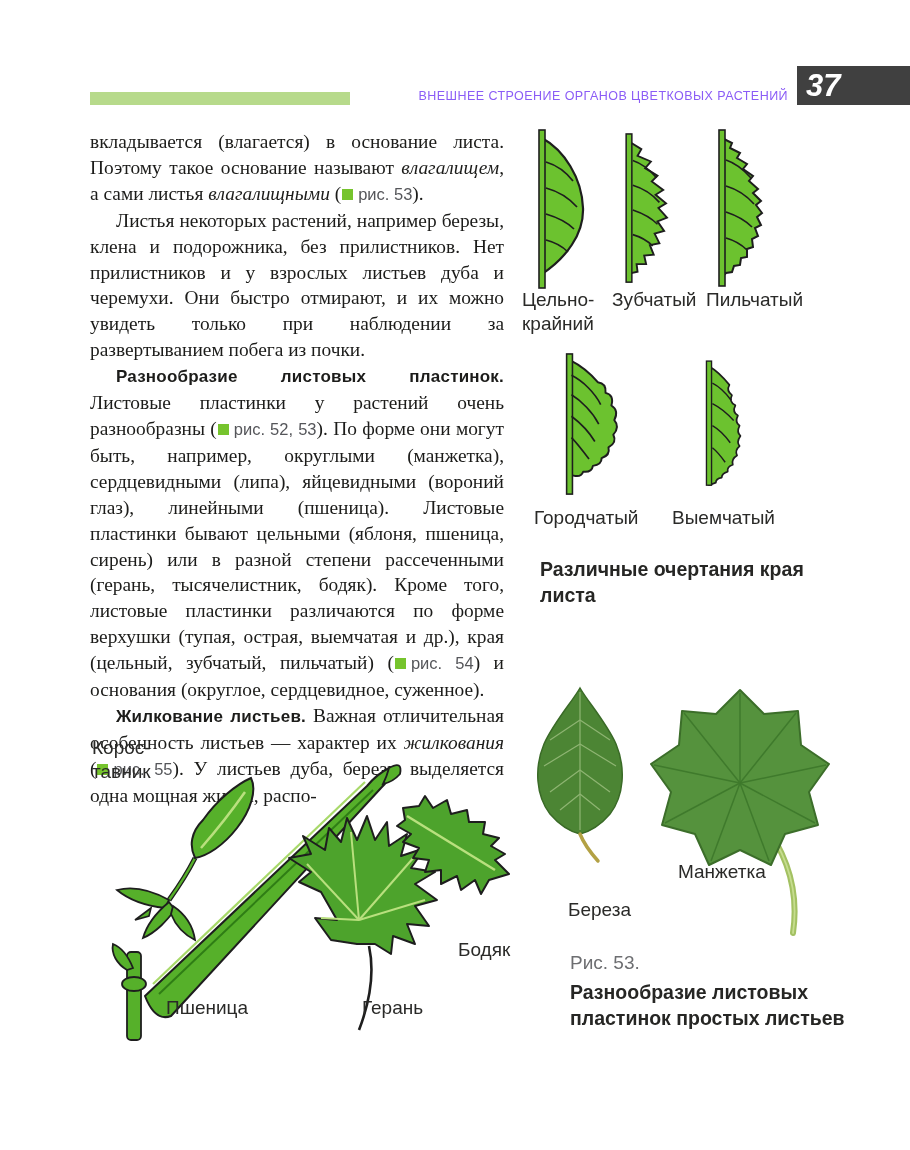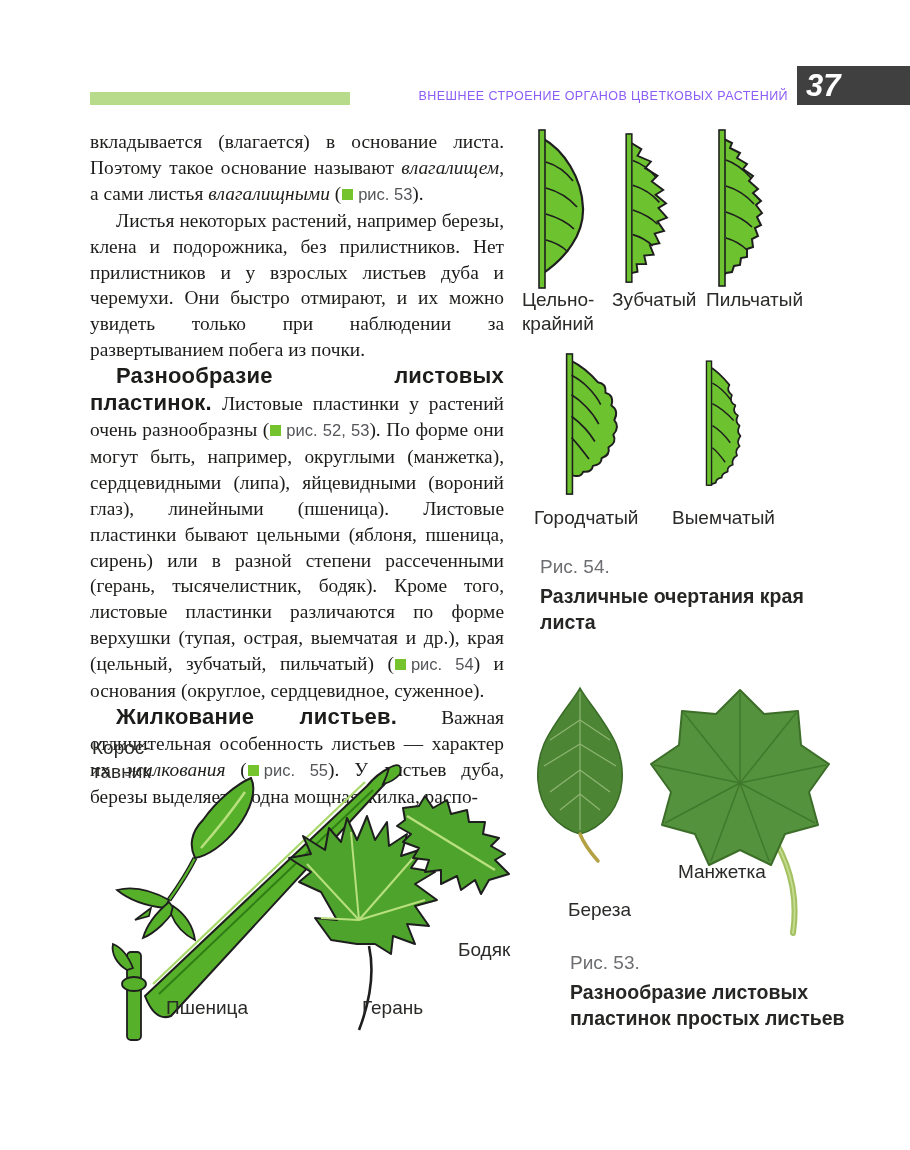--- a/index.html
+++ b/index.html
@@ -19,21 +19,21 @@
     color:#ffffff; font:italic 700 31px "Liberation Sans",sans-serif;
   }
   
   .text-col {
     position:absolute; left:90px; top:129px; width:414px;
     font:19.4px/25.9px "Liberation Serif","DejaVu Serif",serif;
     color:#1c1c1a; text-align:justify;
   }
   .text-col p { margin:0; }
   .text-col p.indent { text-indent:26px; }
-  .bh { font-family:"Liberation Sans",sans-serif; font-weight:700; font-size:22px; letter-spacing:.2px; }
+  .bh { font-family:"Liberation Sans",sans-serif; font-weight:700; font-size:17px; letter-spacing:.2px; }
   .it { font-style:italic; }
   .figref { font-family:"Liberation Sans",sans-serif; font-size:16.5px; color:#55565a; white-space:nowrap; }
   .sq { display:inline-block; width:11px; height:11px; background:#76c42d; margin:0 5px 0 1px; }
   
   .abs { position:absolute; }
   .leaf-label {
     position:absolute; font:19px/24px "Liberation Sans",sans-serif; color:#2a2a28; white-space:pre-line;
   }
   .cap { position:absolute; font-family:"Liberation Sans",sans-serif; }
   .cap .num { font-size:19px; color:#6d6e71; margin:0 0 5px 0; }
@@ -110,21 +110,20 @@
   </svg>
 
   <div class="leaf-label" style="left:522px;top:288px">Цельно-
 крайний</div>
   <div class="leaf-label" style="left:612px;top:288px">Зубчатый</div>
   <div class="leaf-label" style="left:706px;top:288px">Пильчатый</div>
   <div class="leaf-label" style="left:534px;top:506px">Городчатый</div>
   <div class="leaf-label" style="left:672px;top:506px">Выемчатый</div>
 
   <div class="cap" style="left:540px;top:556px;width:300px">
-    <p class="num">Рис. 54.</p>
     <p class="ttl">Различные очертания края листа</p>
   </div>
 
   <svg class="abs" style="left:85px;top:722px" width="435" height="325" viewBox="0 0 435 325">
 
     <g>
       <rect x="42" y="230" width="14" height="88" rx="4" fill="#56b02a" stroke="#1e1e1e" stroke-width="1.8"></rect>
       <path d="M42,248 C32,242 26,232 28,222 C38,226 44,236 48,246 Z" fill="#56b02a" stroke="#1e1e1e" stroke-width="1.8"></path>
       <ellipse cx="49" cy="262" rx="12" ry="7" fill="#56b02a" stroke="#1e1e1e" stroke-width="1.8"></ellipse>
       <path d="M60,274 L282,64 Q292,52 304,46 Q307,56 296,66 L86,294 Q70,300 60,274 Z" fill="#56b02a" stroke="#1e1e1e" stroke-width="2" stroke-linejoin="round"></path>

